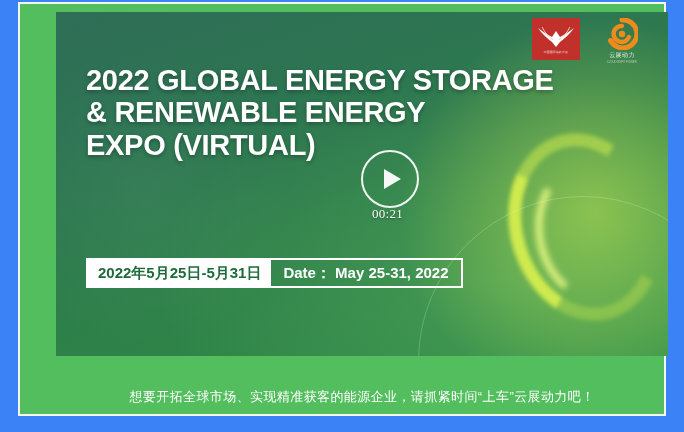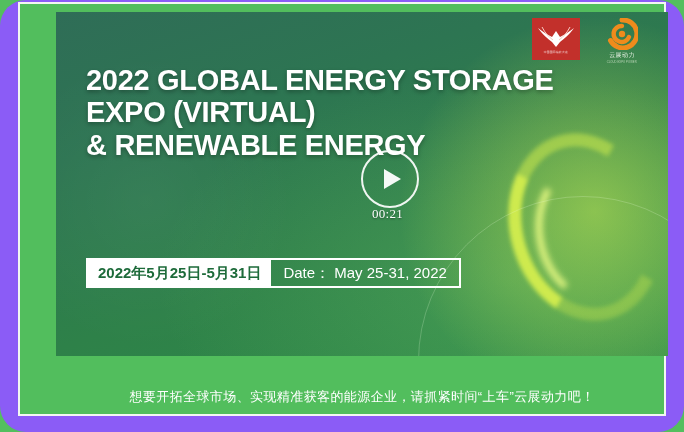--- a/index.html
+++ b/index.html
@@ -7,22 +7,21 @@
     width:684px; height:432px;
     background:#53bf5e;
     font-family:"Liberation Sans","DejaVu Sans",sans-serif;
     overflow:hidden;
   }
 
   
   .page {
     position:relative;
     width:684px; height:432px;
-    background:#8b5cf6;
-    border-radius:26px;
+    background:#3b82f6;
   }
 
   
   .card-frame {
     position:absolute;
     left:18px; top:2px;
     width:648px; height:414px;
     border:2px solid #f2f7f1;
     background:#52be5d;
   }
@@ -154,21 +153,21 @@
     font-size:15px;
     font-weight:bold;
     display:flex; align-items:center;
     padding:0 10px;
     letter-spacing:0px;
     white-space:nowrap;
   }
   .date-en {
     color:#ffffff;
     font-size:15px;
-    font-weight:normal;
+    font-weight:bold;
     display:flex; align-items:center;
     padding:0 12px;
     letter-spacing:0px;
     white-space:nowrap;
   }
 
   
   .play-btn {
     position:absolute;
     left:305px; top:138px;
@@ -242,22 +241,22 @@
               <circle cx="16" cy="16" r="3.2" fill="#ef8b1c"></circle>
             </svg>
           </span>
           <span class="name">云展动力</span>
           <span class="sub">CLOUD EXPO POWER</span>
         </div>
       </div>
 
       <div class="headline">
         <span class="ln">2022 GLOBAL ENERGY STORAGE</span>
+        <span class="ln">&amp; RENEWABLE ENERGY</span>
         <span class="ln">EXPO (VIRTUAL)</span>
-        <span class="ln">&amp; RENEWABLE ENERGY</span>
       </div>
 
 
       <div class="date-bar">
         <div class="date-cn">2022年5月25日-5月31日</div>
         <div class="date-en">Date： May 25-31, 2022</div>
       </div>
 
       <div class="play-btn">
         <div class="play-tri"></div>

